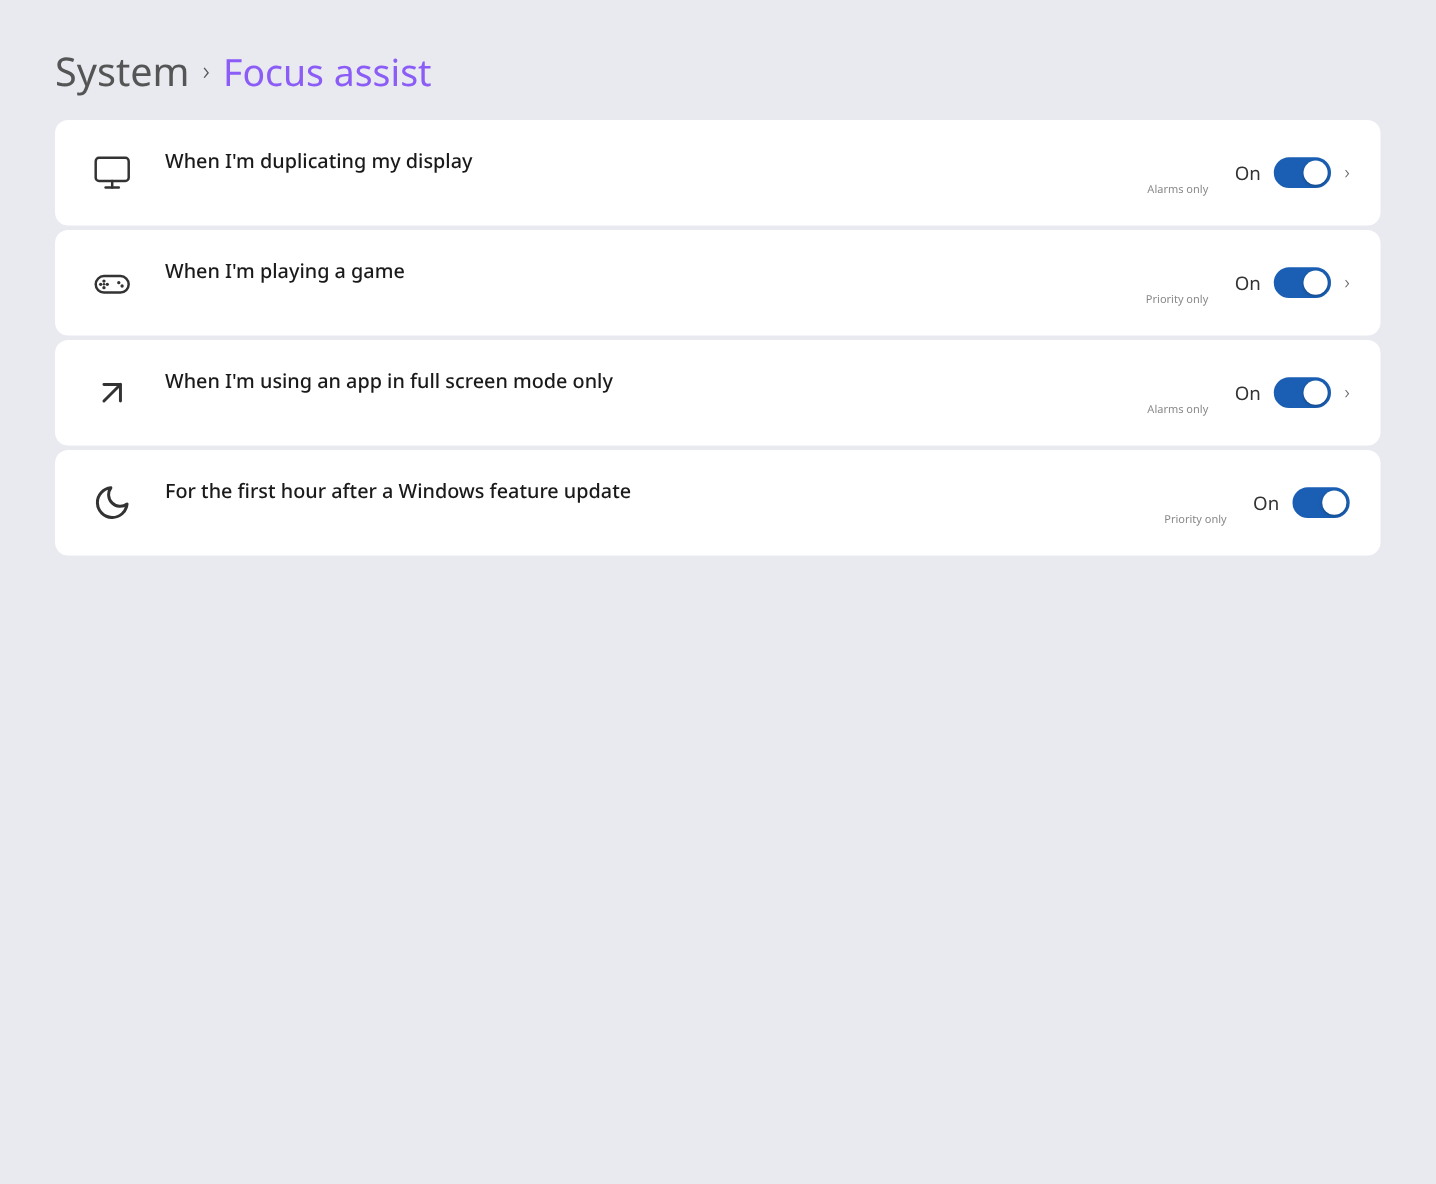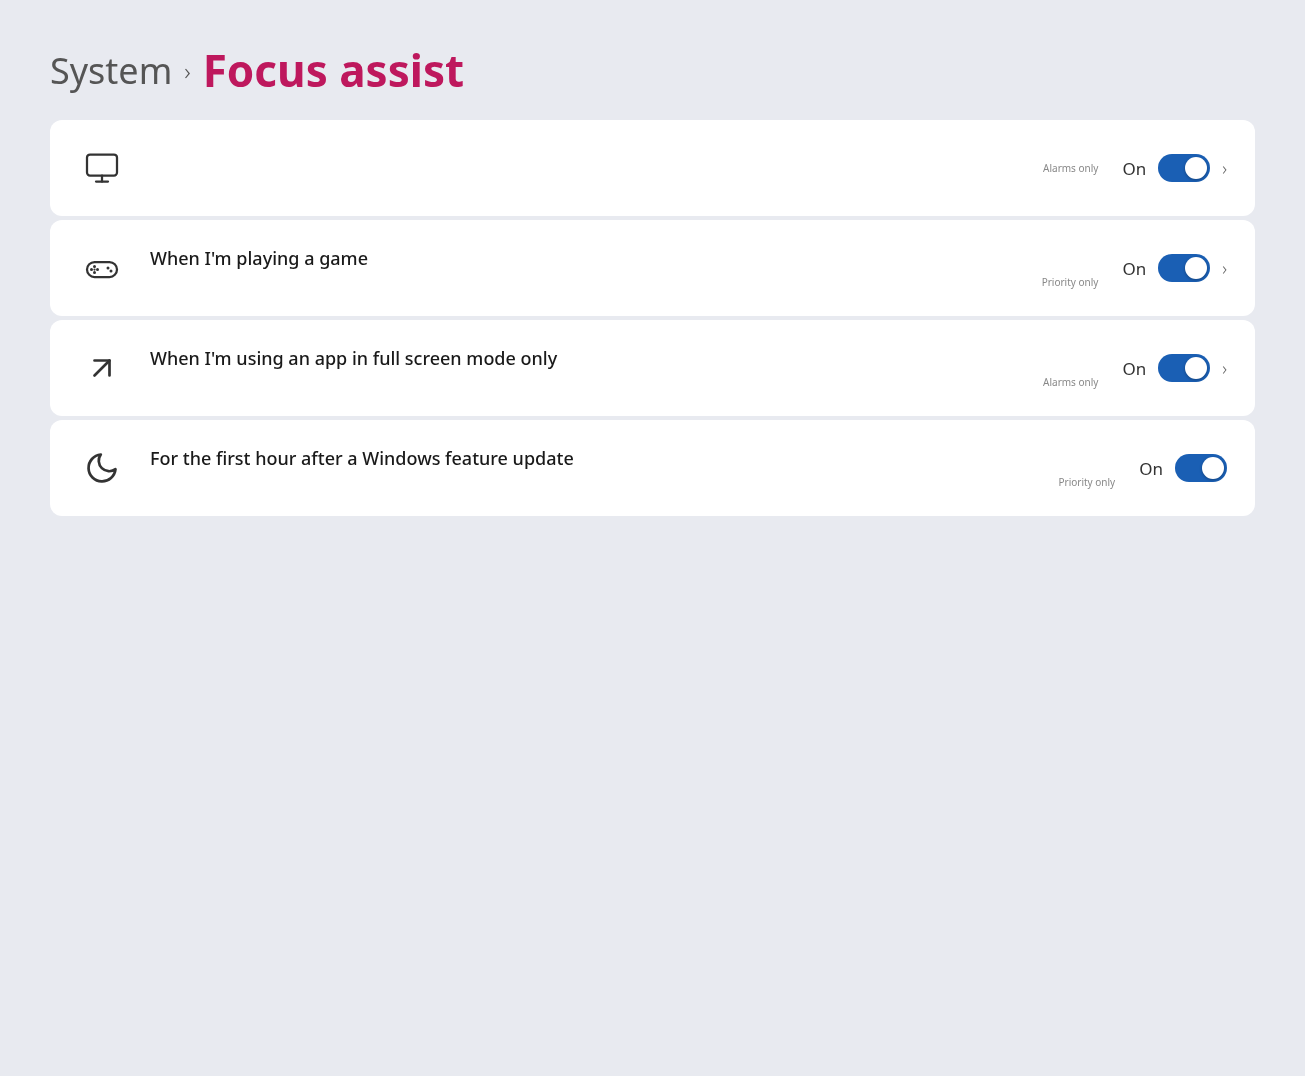--- a/index.html
+++ b/index.html
@@ -28,23 +28,23 @@
       color: #555;
     }
 
     .header-chevron {
       font-size: 24px;
       color: #555;
       font-weight: 300;
     }
 
     .header-title {
-      font-size: 44px;
-      font-weight: 700;
-      color: #be185d;
+      font-size: 34px;
+      font-weight: 400;
+      color: #8b5cf6;
     }
 
     .settings-list {
       display: flex;
       flex-direction: column;
       gap: 4px;
     }
 
     .setting-card {
       background: #ffffff;
@@ -142,20 +142,21 @@
 <div class="settings-list" id="settings-container">
 <div class="setting-card">
       <div class="setting-icon">
         <svg viewBox="0 0 24 24" fill="none" stroke="#333" stroke-width="1.5" stroke-linecap="round" stroke-linejoin="round">
       <rect x="2" y="3" width="20" height="14" rx="2"></rect>
       <line x1="8" y1="21" x2="16" y2="21"></line>
       <line x1="12" y1="17" x2="12" y2="21"></line>
     </svg>
       </div>
       <div class="setting-content">
+        <div class="setting-title">When I'm duplicating my display</div>
         <div class="setting-subtitle">Alarms only</div>
       </div>
       <div class="setting-controls">
         <span class="setting-status">On</span>
         <div class="toggle" title="On"></div>
         <span class="setting-chevron">›</span>
       </div>
     </div>
     <div class="setting-card">
       <div class="setting-icon">

